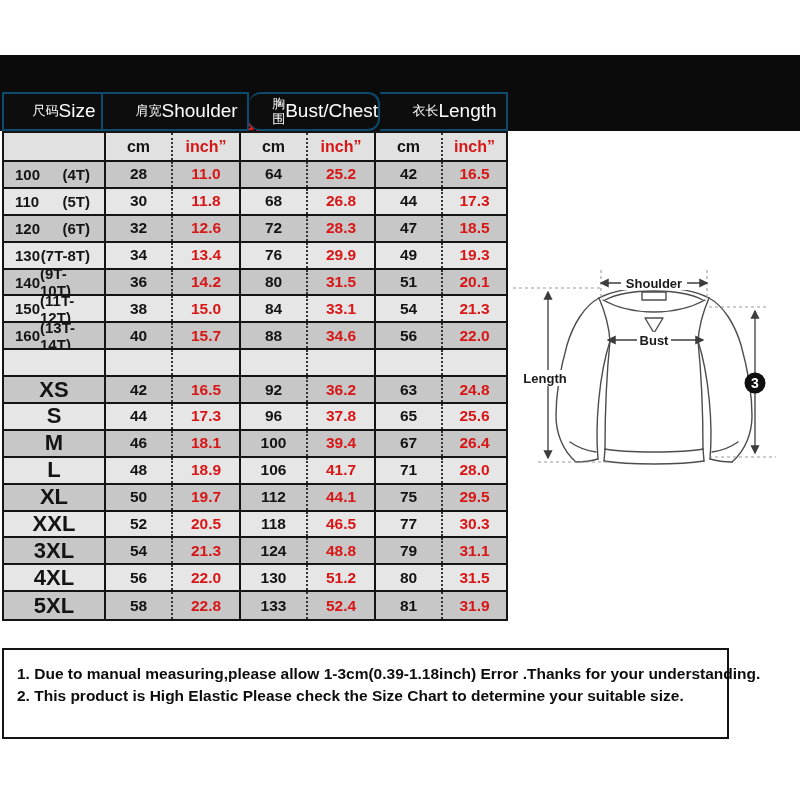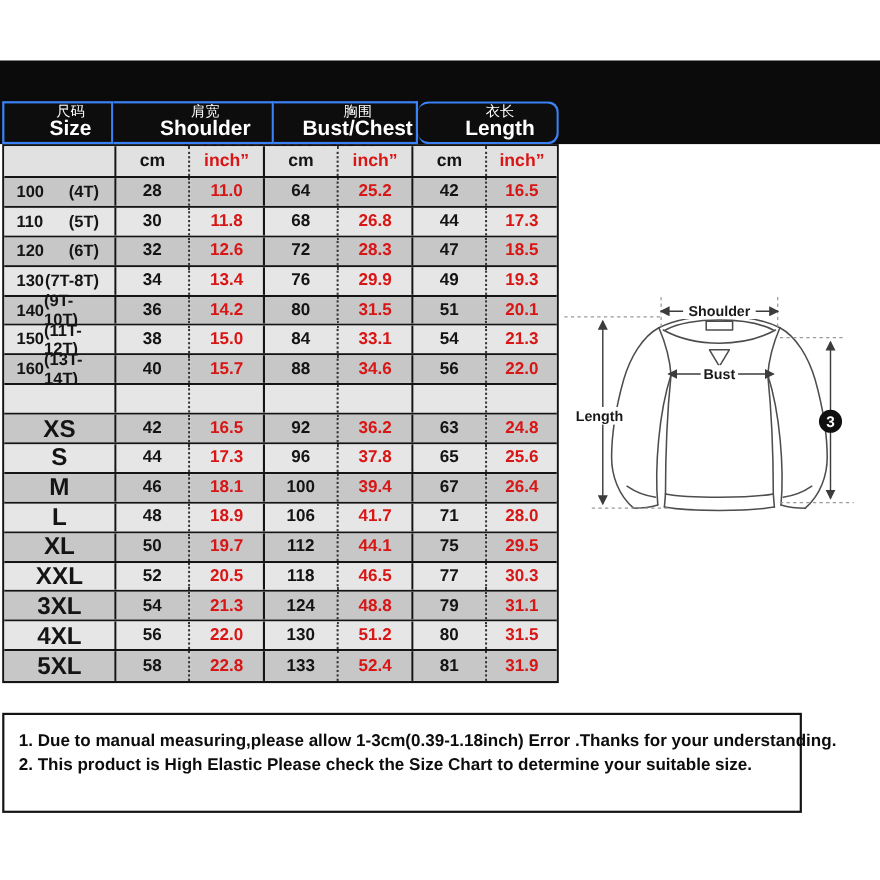--- a/index.html
+++ b/index.html
@@ -8,27 +8,27 @@
   #canvas { position:relative; width:800px; height:800px; background:#fff; overflow:hidden; }
 
   
   .band { position:absolute; left:0; top:55px; width:800px; height:76px; background:#0b0b0b; }
   .title { position:absolute; left:0; top:59px; width:508px; text-align:center;
            color:#e31616; font-size:25px; font-weight:bold; letter-spacing:.5px; }
 
   
   .size-table { position:absolute; left:2px; top:92px; width:506px; }
   .thead { display:flex; height:39px; }
-  .th { background:#0d0d0d; color:#fff; border:2px solid #3b82f6;
-        display:flex; flex-direction:column; align-items:center; justify-content:center; line-height:1.1;padding-left:23px; }
+  .th { background:#0d0d0d; color:#fff; border:2px solid #0c4a6e;
+        display:flex; flex-direction:row; align-items:center; justify-content:center; line-height:1.1;padding-left:23px; }
   .th + .th { border-left:none; }
   .th .zh { font-size:13px; }
-  .th .en { font-size:19px; font-weight:bold; }
+  .th .en { font-size:19px; font-weight:normal; }
   .th:nth-child(1){ width:104px; } .th:nth-child(2){ width:151px; }
-  .th:nth-child(3){ width:135px; } .th:nth-child(4){ width:132px;border-radius:10px; }
+  .th:nth-child(3){ width:135px;border-radius:12px; } .th:nth-child(4){ width:132px; }
 
   .tbl-body { border:2px solid #141414; }
   .tr { display:flex; height:26.9px; border-bottom:2px solid #141414; }
   .tr:last-child { border-bottom:none; }
   .tr.sub { height:29px; background:#e1e1e1; }
   .td { display:flex; align-items:center; justify-content:center;
         border-right:2px solid #141414; font-weight:bold; font-size:15.5px; color:#141414; }
   .td:nth-child(2n) { border-right:2px dotted #333; }
   .td:last-child { border-right:none; }
   .td:nth-child(1){ width:102px; } .td:nth-child(2){ width:67px; }

